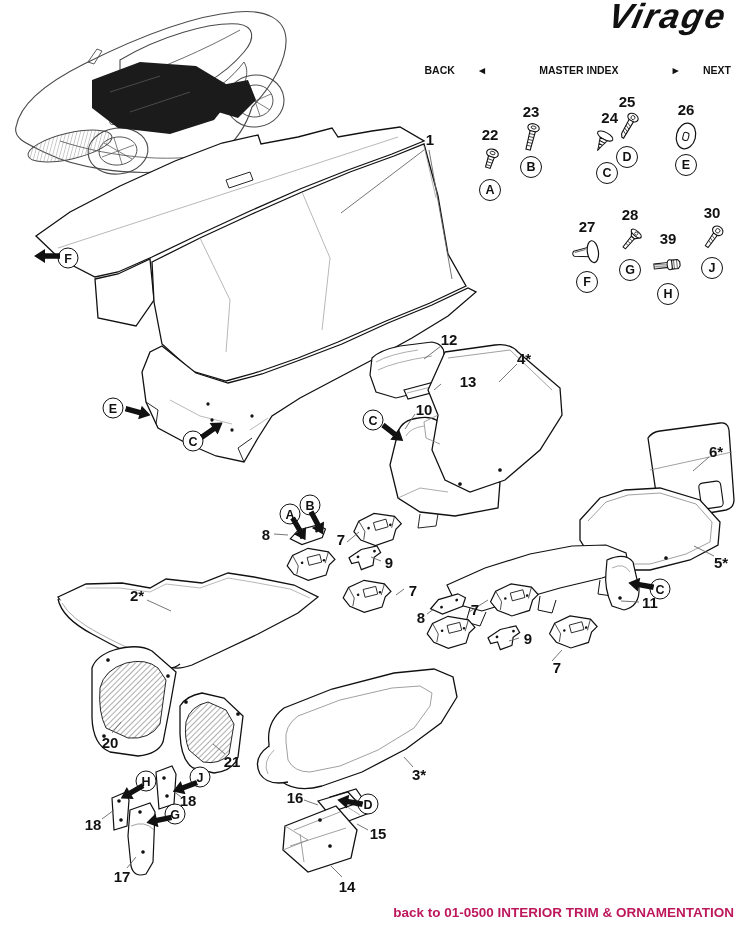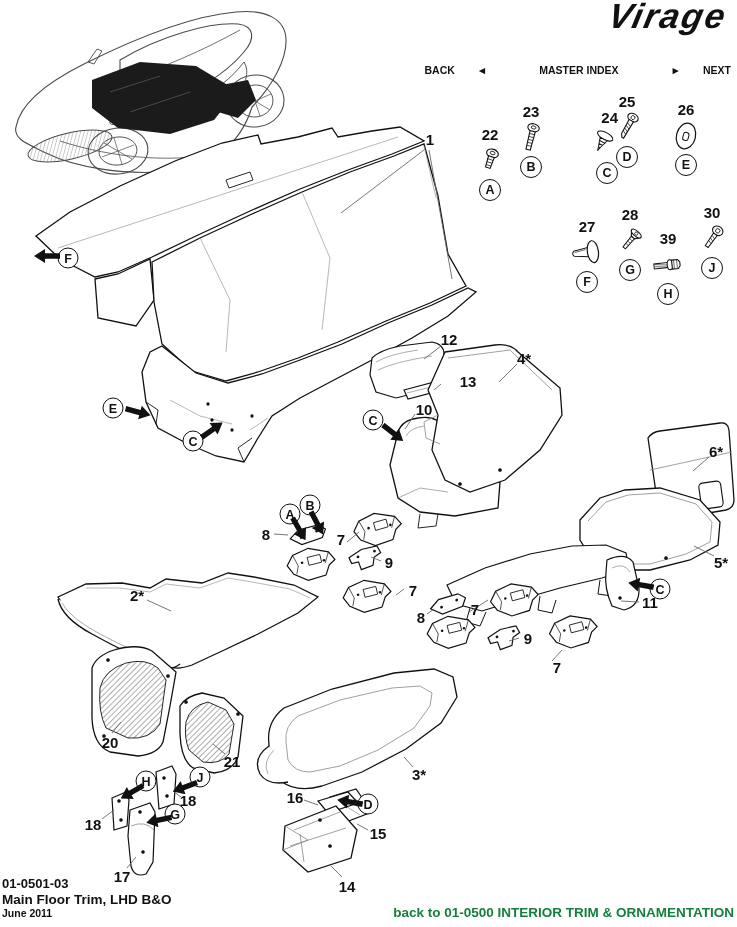--- a/index.html
+++ b/index.html
@@ -27,21 +27,21 @@
                transform:translateX(-50%);}
   .legend-num{font-weight:bold;font-size:15px;line-height:1;}
   .legend-icon{margin:2px 0 1px 0;line-height:0;}
   .legend-letter{width:20px;height:20px;border:1.6px solid #111;border-radius:50%;display:flex;
                  align-items:center;justify-content:center;font-weight:bold;font-size:12.5px;}
   
   .footer-left{position:absolute;left:2px;top:877px;line-height:1.15;}
   .doc-number{font-size:13px;font-weight:bold;}
   .doc-title{font-size:13.5px;font-weight:bold;}
   .doc-date{font-size:10.5px;font-weight:bold;}
-  .back-link{position:absolute;right:3px;top:905px;font-size:13.5px;font-weight:bold;color:#15803d;
+  .back-link{position:absolute;right:3px;top:905px;font-size:13.5px;font-weight:bold;color:#be185d;
              text-decoration:none;cursor:pointer;white-space:nowrap;}
 </style>
 </head>
 <body>
 
 <div id="canvas">
 
   <svg id="art" width="737" height="927" viewBox="0 0 737 927">
     <defs>
       <pattern id="hatch" width="4" height="4" patternUnits="userSpaceOnUse" patternTransform="rotate(45)">
@@ -439,20 +439,15 @@
               <ellipse cx="17" cy="7" rx="5.5" ry="4.5" fill="#fff" stroke="#111" stroke-width="1.1"></ellipse>
               <circle cx="17" cy="7" r="2.2" fill="none" stroke="#111" stroke-width="0.8"></circle>
               <path d="M14.8,11.2 h4.4 l-0.5,15 h-3.4 Z" fill="#fff" stroke="#111" stroke-width="1"></path>
               <path d="M15,14 l4,1.4 M15.1,17 l3.8,1.4 M15.2,20 l3.6,1.4" stroke="#111" stroke-width="0.6"></path>
             </g>
           </svg></span>
         <span class="legend-letter">J</span>
       </div>
     </div>
 
-  <div class="footer-left">
-    <div class="doc-number">01-0501-03</div>
-    <div class="doc-title">Main Floor Trim, LHD B&amp;O</div>
-    <div class="doc-date">June 2011</div>
-  </div>
   <a class="back-link">back to 01-0500 INTERIOR TRIM &amp; ORNAMENTATION</a>
 
 </div>
 
 </body></html>

